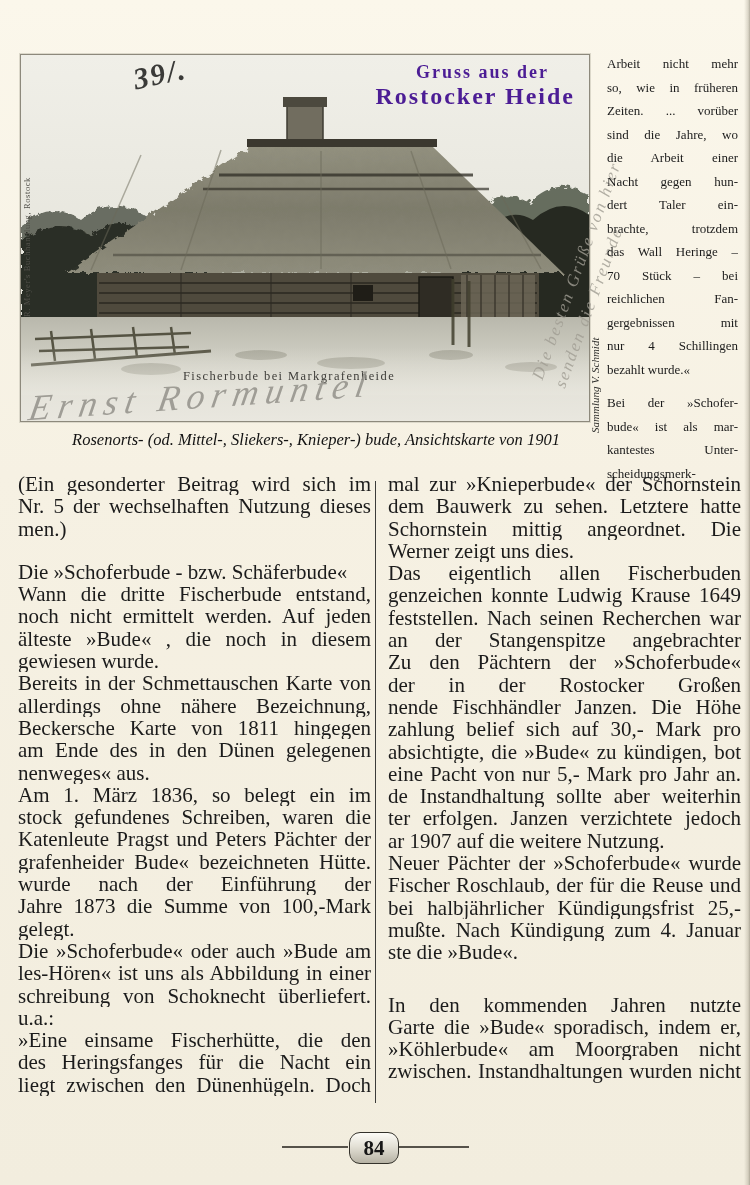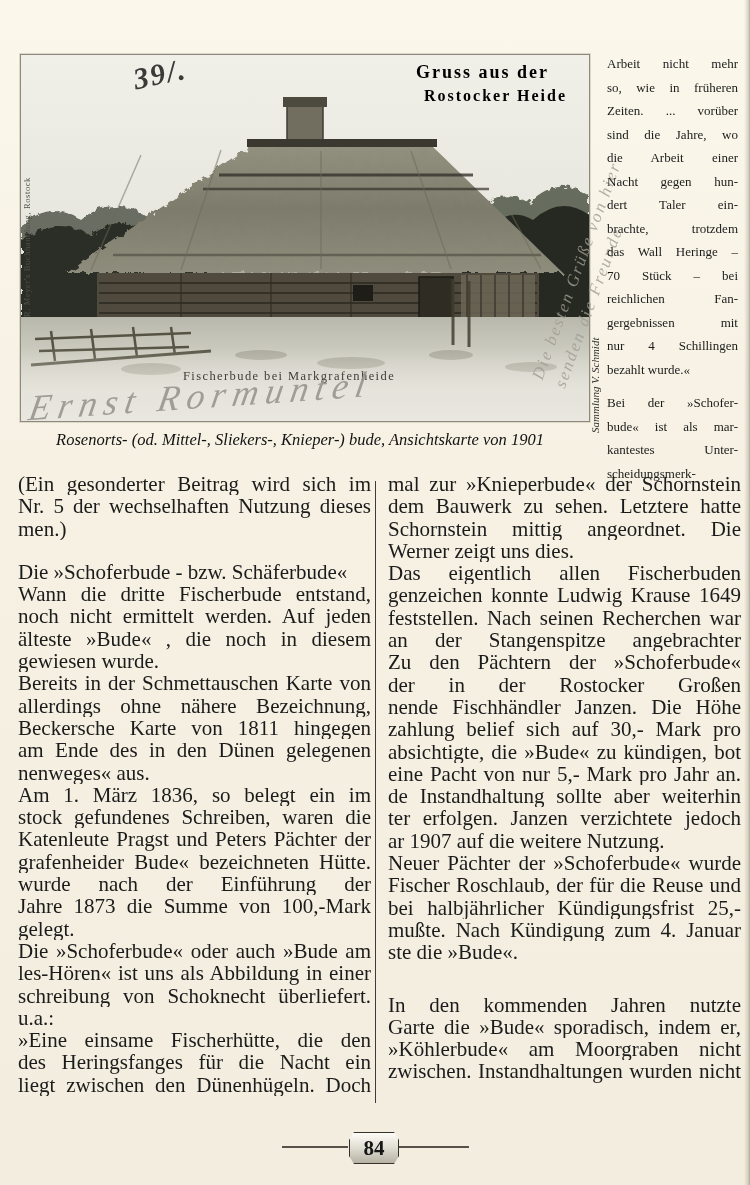--- a/index.html
+++ b/index.html
@@ -11,38 +11,38 @@
   }
   .page-edge{position:absolute;right:0;top:0;width:6px;height:100%;
     background:linear-gradient(90deg,rgba(0,0,0,0) 0%,rgba(120,112,92,.25) 70%,rgba(90,84,66,.45) 100%);}
 
   
   .postcard{position:absolute;left:20px;top:54px;width:568px;height:366px;
     background:#e9e7df;border:1px solid #8d897c;box-shadow:0 0 0 1px #dcd8ca;}
   .postcard svg{position:absolute;left:0;top:0;width:100%;height:100%;}
   .pc-number{position:absolute;left:112px;top:2px;font-size:30px;font-style:italic;font-weight:600;
     color:#3a3a38;transform:rotate(-12deg);letter-spacing:2px;}
-  .pc-greeting{position:absolute;right:14px;top:5px;text-align:center;color:#000000;
+  .pc-greeting{position:absolute;right:14px;top:5px;text-align:right;color:#4c1d95;
     font-weight:700;letter-spacing:2px;line-height:24px;}
   .pc-greeting .g1{font-size:18px;display:block;margin-right:26px;}
-  .pc-greeting .g2{font-size:16px;display:block;}
+  .pc-greeting .g2{font-size:24px;display:block;}
   .pc-caption{position:absolute;left:162px;top:314px;font-size:12.5px;letter-spacing:1.4px;
     color:#3e3d39;}
   .pc-signature{position:absolute;left:8px;top:320px;font-size:36px;font-style:italic;
     color:#93918a;transform:rotate(-4deg) skewX(-14deg);letter-spacing:7px;opacity:.85;white-space:nowrap;}
   .pc-publisher{position:absolute;left:1px;top:72px;height:190px;writing-mode:vertical-rl;
     transform:rotate(180deg);font-size:8.5px;color:#52514b;letter-spacing:.6px;}
   .pc-diagonal{position:absolute;left:452px;top:196px;transform:rotate(-70deg);
     transform-origin:center;font-size:17px;font-style:italic;color:#a09d93;opacity:.8;
     line-height:24px;white-space:nowrap;letter-spacing:2px;}
 
   .collection-credit{position:absolute;left:589px;top:295px;height:138px;writing-mode:vertical-rl;
     transform:rotate(180deg);font-size:11px;font-style:italic;color:#2c2c2a;}
 
-  .photo-caption{position:absolute;left:20px;top:430px;width:560px;text-align:center;
+  .photo-caption{position:absolute;left:36px;top:430px;width:560px;text-align:center;
     font-size:16.5px;font-style:italic;color:#131313;}
 
   
   .col{position:absolute;font-size:21px;line-height:22.3px;}
   .col .line{text-align:justify;text-align-last:justify;height:22.3px;overflow:hidden;}
   .col .line.last{text-align-last:left;}
   .col .block.h{font-weight:400;}
   .sidebar{left:607px;top:52px;width:131px;font-size:13px;line-height:23.5px;}
   .sidebar .line{height:23.5px;}
   .sidebar .block.gap{margin-top:10px;}
@@ -51,21 +51,21 @@
   .left-col .block.gap{margin-top:21px;}
   .right-col .block.gap{margin-top:30px;}
   .divider{position:absolute;left:375px;top:481px;width:1px;height:622px;background:#3c3c3a;}
 
   
   .foot-rule{position:absolute;top:1146px;height:2px;background:#56524a;}
   .foot-rule.l{left:282px;width:66px;}
   .foot-rule.r{left:399px;width:70px;}
   .page-badge{position:absolute;left:349px;top:1132px;width:48px;height:30px;
     background:linear-gradient(180deg,#fdfcf7 0%,#e3e0d5 45%,#b6b2a4 100%);
-    border:1.5px solid #34322b;border-radius:3px;
+    border:1.5px solid #34322b;border-radius:11px;
     clip-path:polygon(10% 0,90% 0,100% 25%,100% 75%,90% 100%,10% 100%,0 75%,0 25%);
     display:flex;align-items:center;justify-content:center;
     font-size:21px;font-weight:700;color:#161616;}
 </style>
 </head>
 <body>
 
 <div class="postcard">
   <svg viewBox="0 0 568 366" aria-hidden="true">
     <defs>

